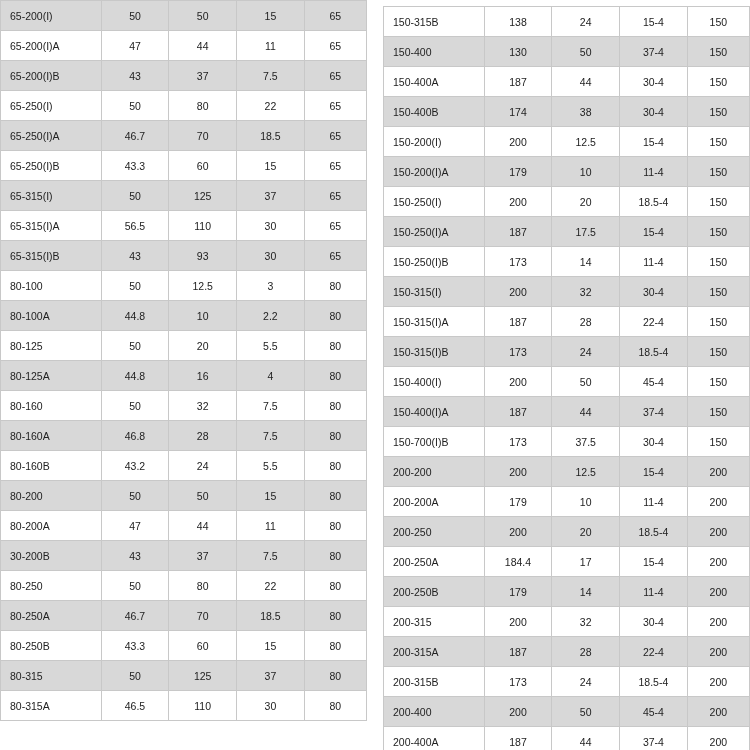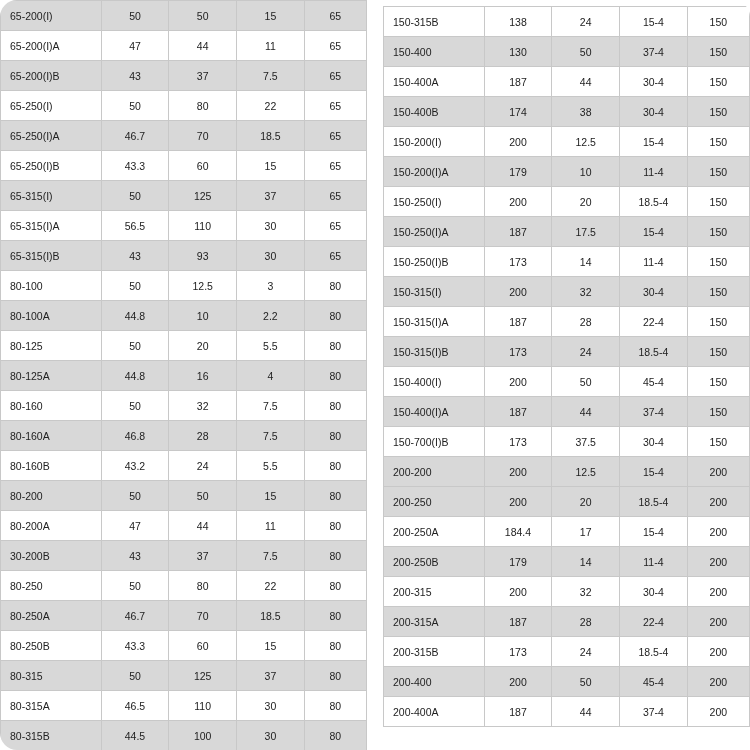--- a/index.html
+++ b/index.html
@@ -13,21 +13,20 @@
     overflow: hidden;
     font-family: "Liberation Sans", sans-serif;
   }
   .page {
     width: 750px;
     height: 750px;
     display: flex;
     flex-direction: row;
     background: #ffffff;
     overflow: hidden;
-    border-radius: 17px;
   }
   .table-wrap {
     width: 375px;
     height: 750px;
     overflow: hidden;
     box-sizing: border-box;
   }
   .table-wrap.left {
     padding-right: 8px;
   }
@@ -246,27 +245,20 @@
             <td class="c3">37</td>
             <td class="c4">80</td>
           </tr>
           <tr class="odd">
             <td class="c0">80-315A</td>
             <td class="c1">46.5</td>
             <td class="c2">110</td>
             <td class="c3">30</td>
             <td class="c4">80</td>
           </tr>
-          <tr class="even">
-            <td class="c0">80-315B</td>
-            <td class="c1">44.5</td>
-            <td class="c2">100</td>
-            <td class="c3">30</td>
-            <td class="c4">80</td>
-          </tr>
         </tbody>
     </table>
   </div>
 
   <div class="table-wrap right">
     <table class="spec">
       <colgroup>
         <col class="w0">
           <col class="w1">
           <col class="w2">
@@ -379,20 +371,27 @@
             <td class="c3">30-4</td>
             <td class="c4">150</td>
           </tr>
           <tr class="even">
             <td class="c0">200-200</td>
             <td class="c1">200</td>
             <td class="c2">12.5</td>
             <td class="c3">15-4</td>
             <td class="c4">200</td>
           </tr>
+          <tr class="odd">
+            <td class="c0">200-200A</td>
+            <td class="c1">179</td>
+            <td class="c2">10</td>
+            <td class="c3">11-4</td>
+            <td class="c4">200</td>
+          </tr>
           <tr class="even">
             <td class="c0">200-250</td>
             <td class="c1">200</td>
             <td class="c2">20</td>
             <td class="c3">18.5-4</td>
             <td class="c4">200</td>
           </tr>
           <tr class="odd">
             <td class="c0">200-250A</td>
             <td class="c1">184.4</td>

